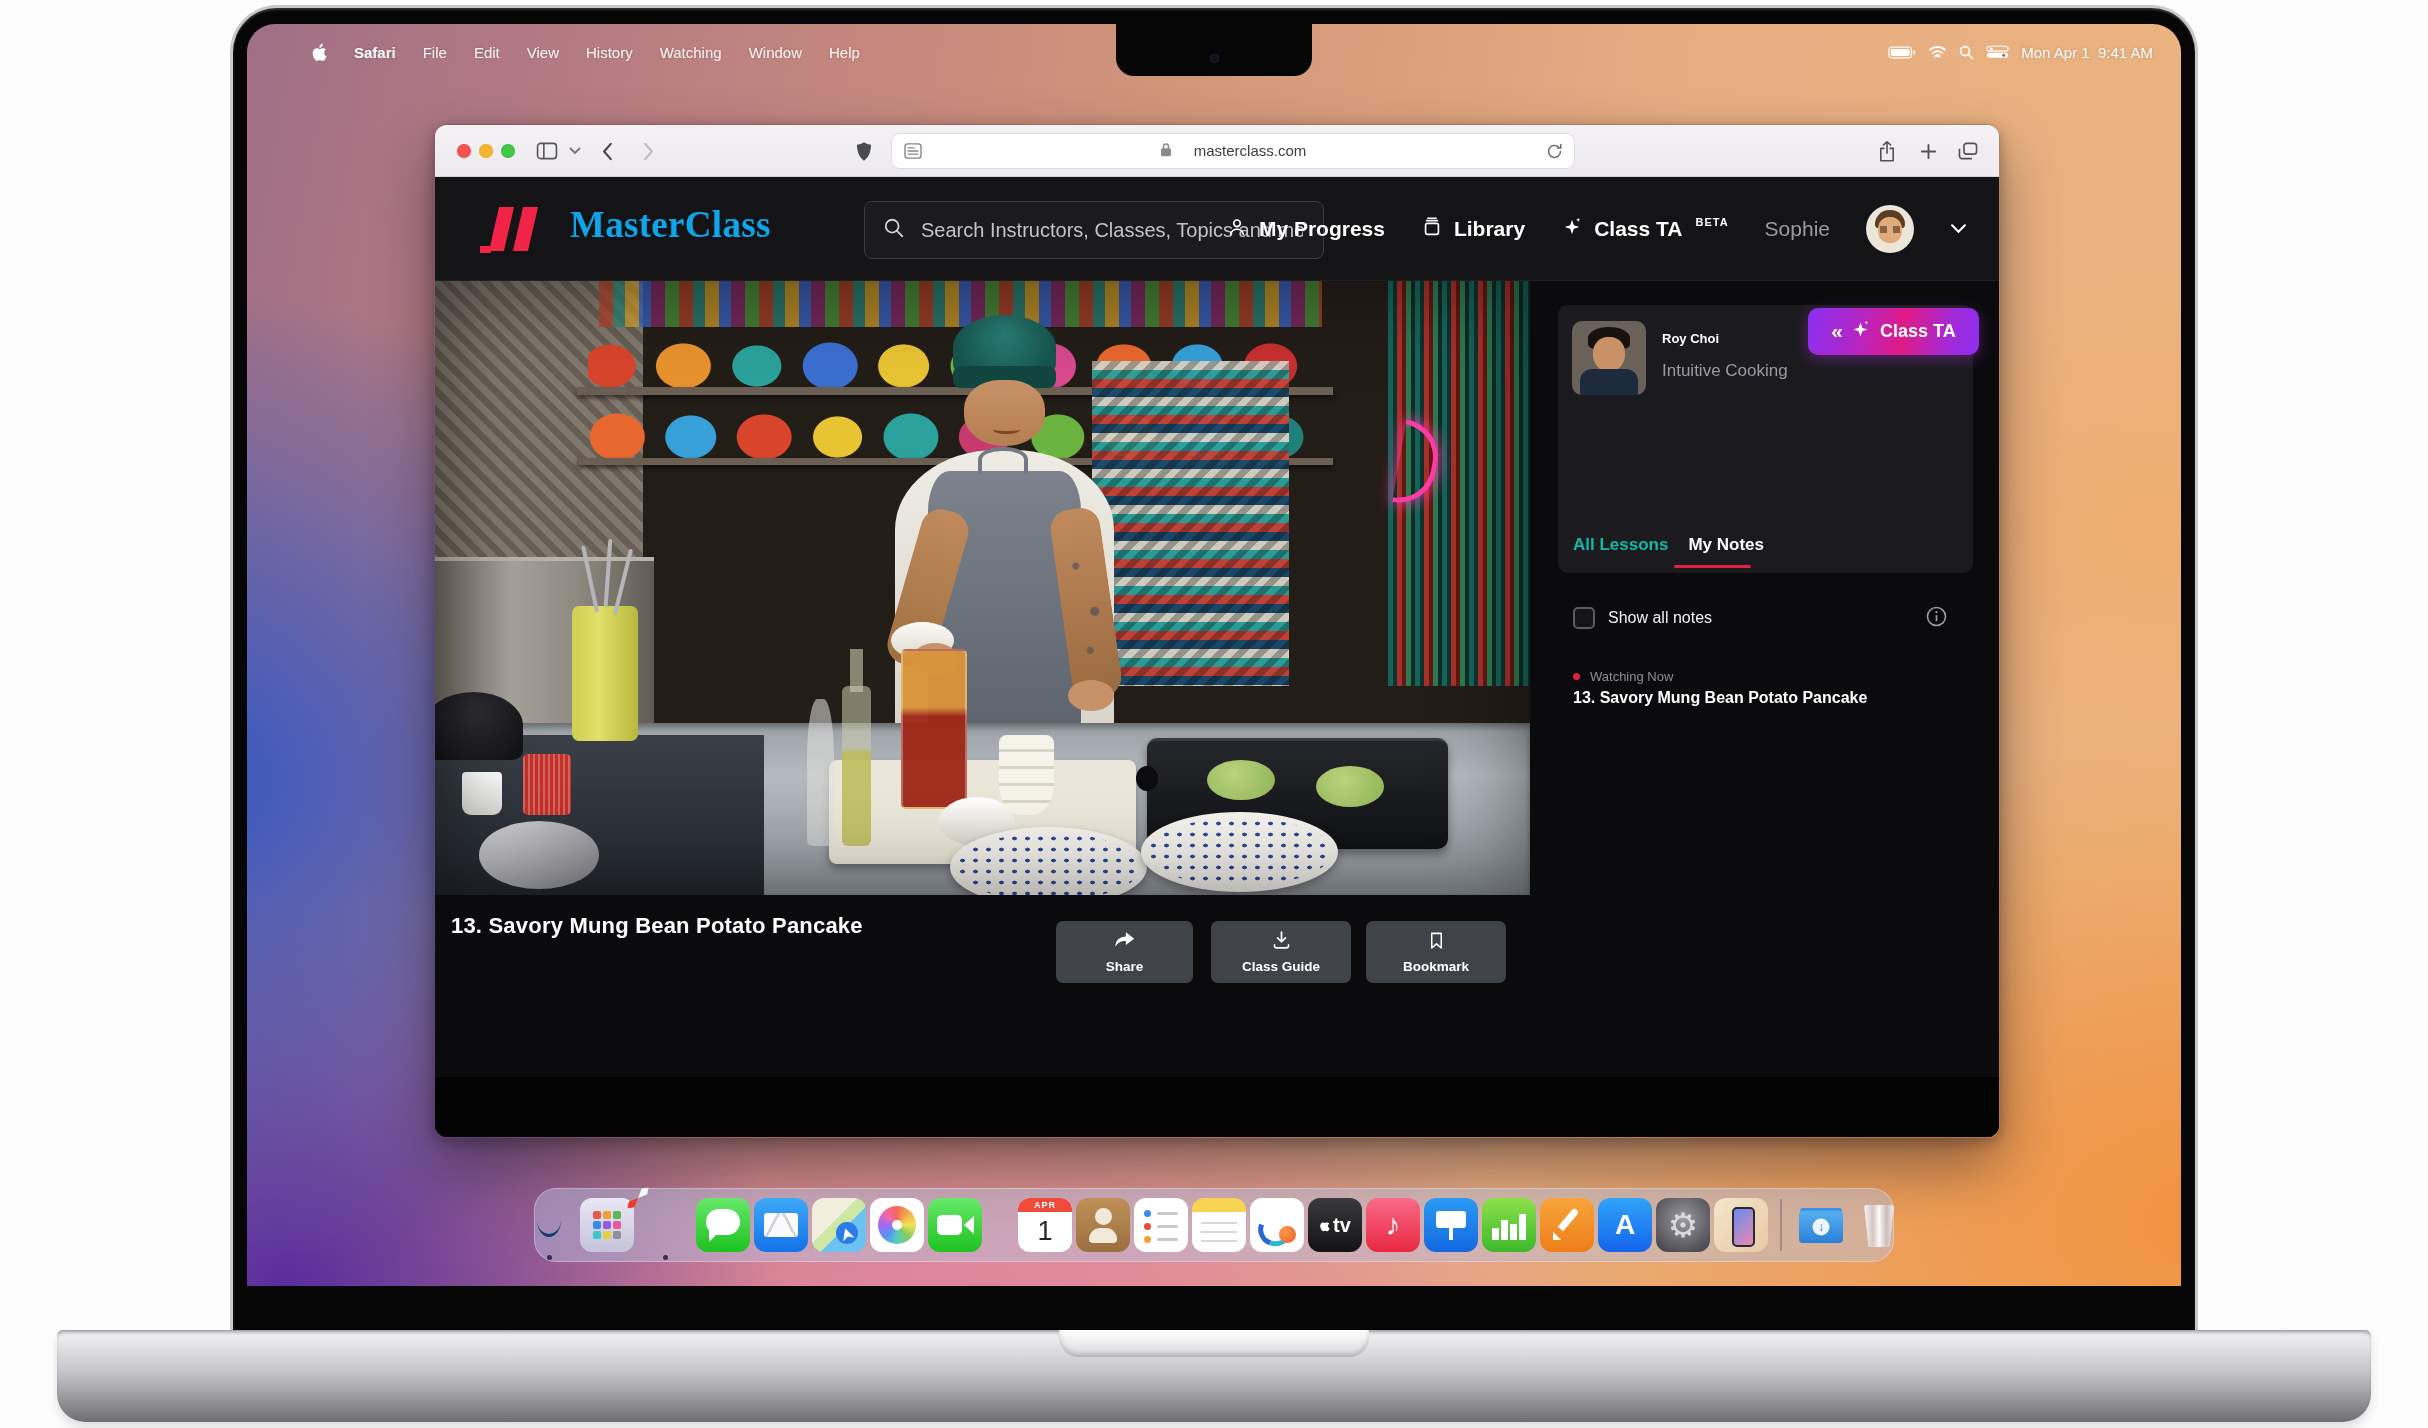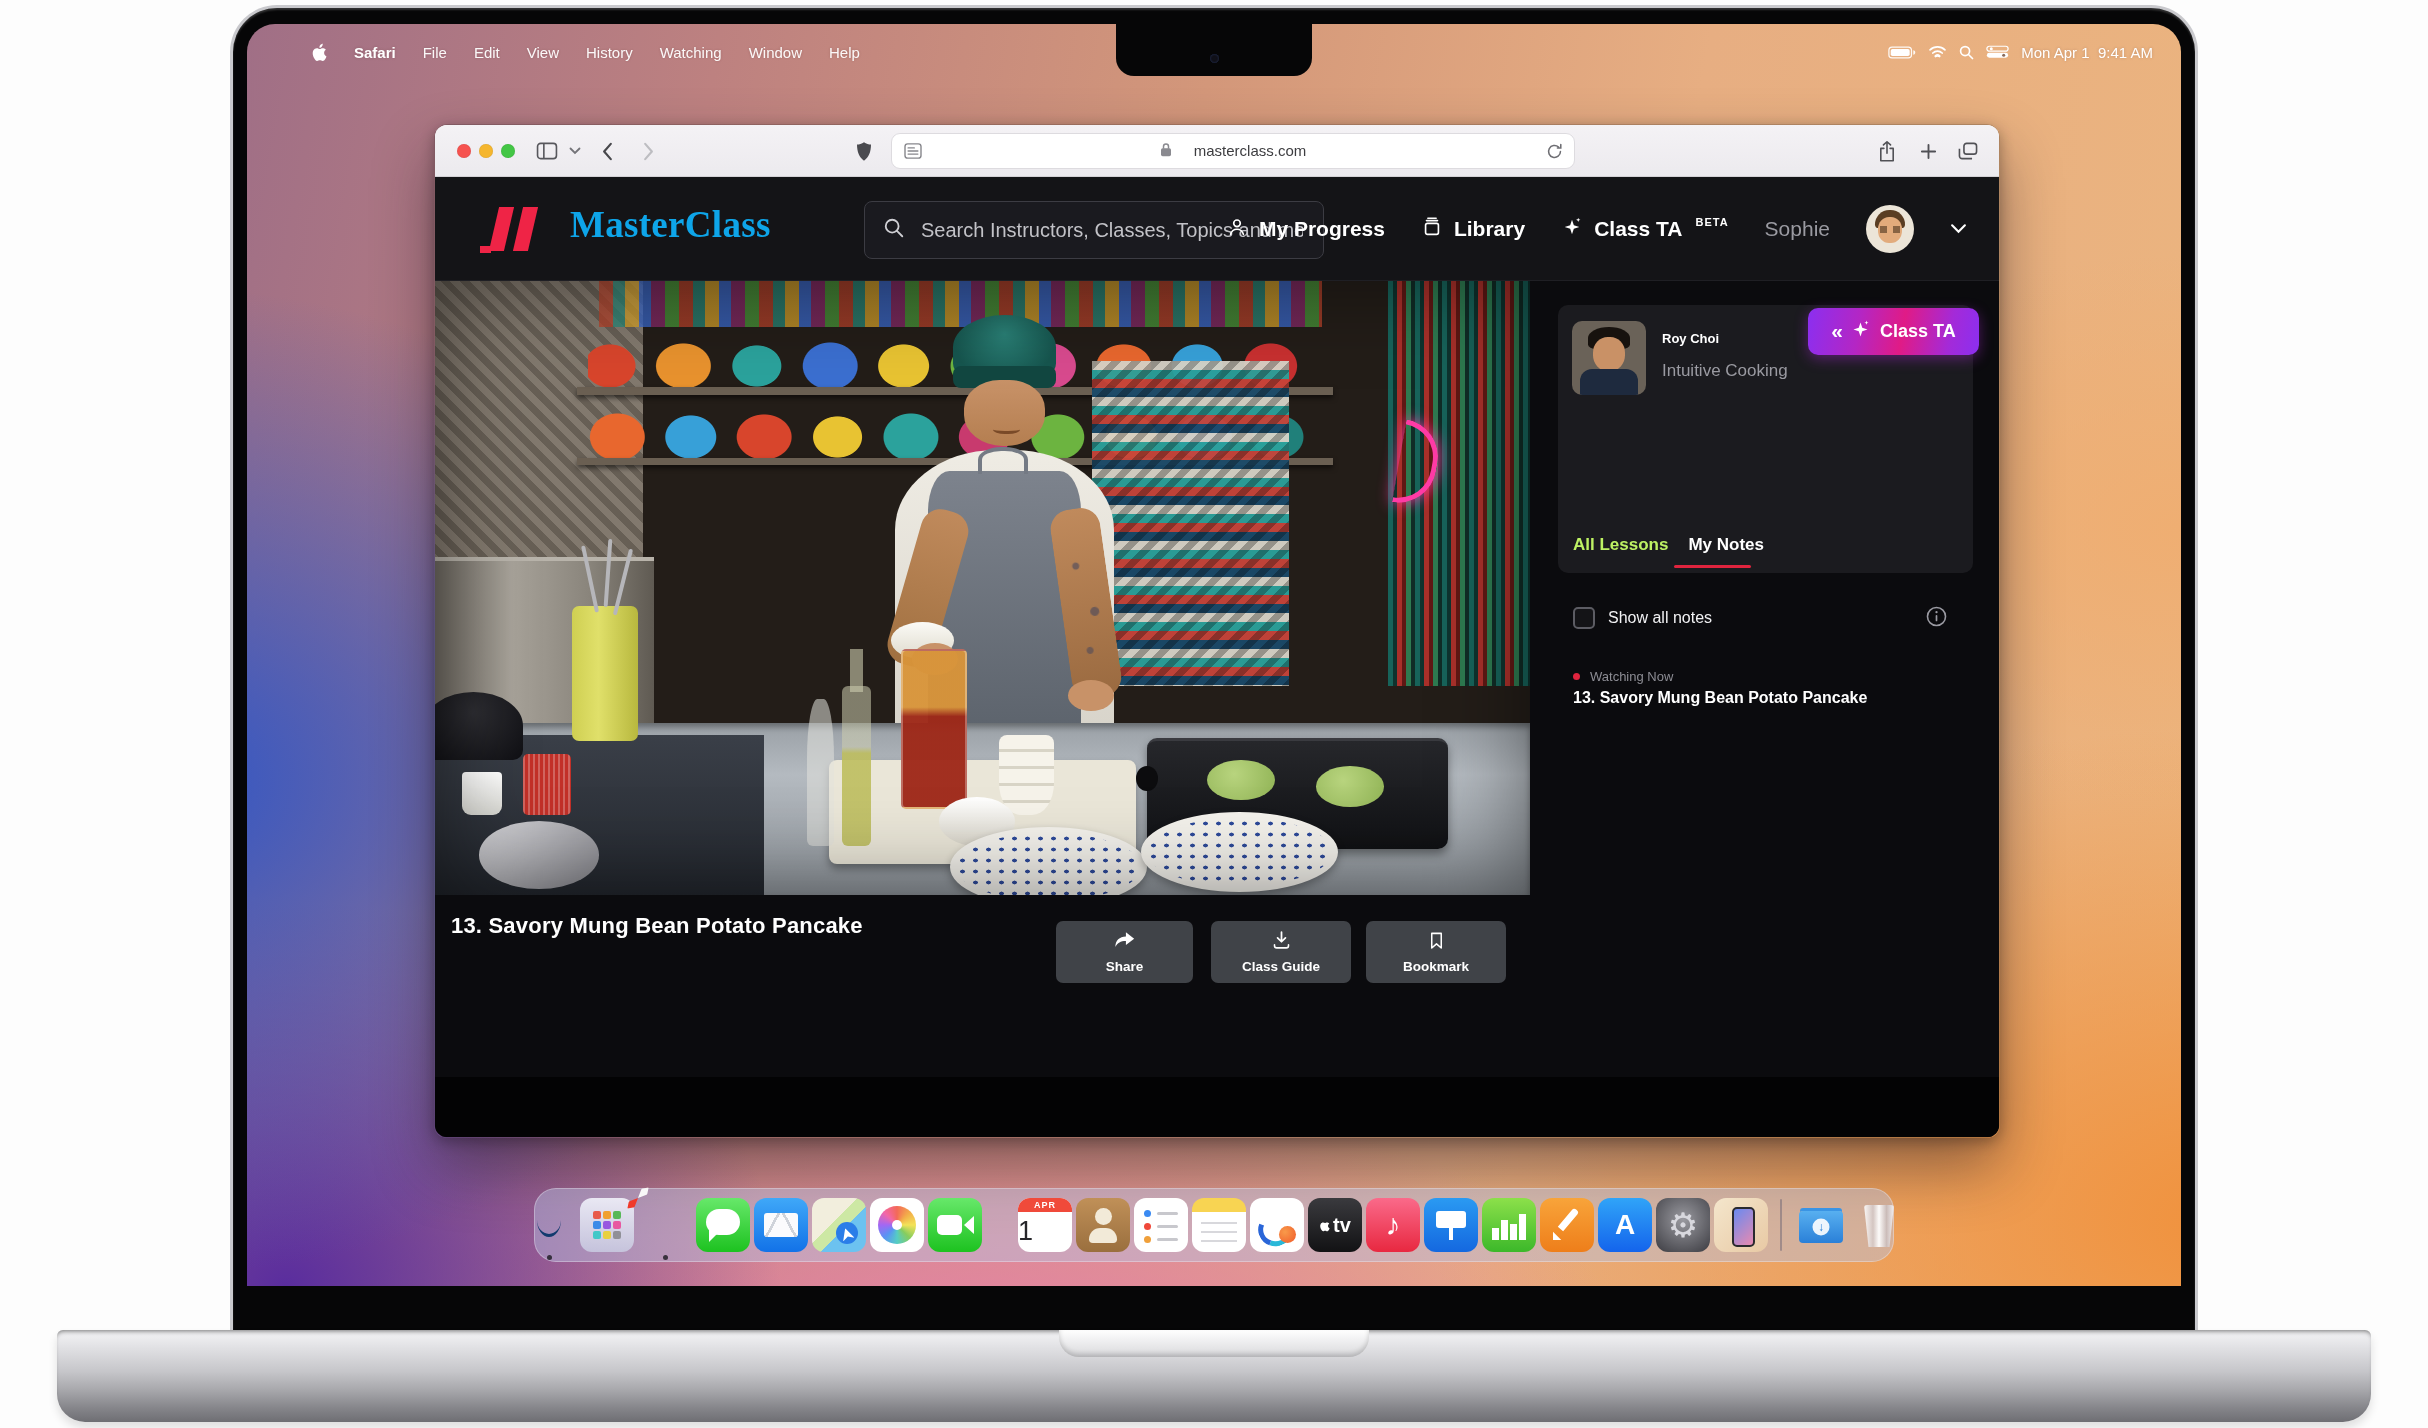--- a/index.html
+++ b/index.html
@@ -202,21 +202,21 @@
   .card-course{position:absolute;left:104px;top:56px;font-size:17px;color:#9a9aa1;}
   .btn-classta{position:absolute;left:278px;top:27px;width:171px;height:47px;border-radius:10px;
       display:flex;align-items:center;justify-content:center;gap:9px;color:#fff;font-size:18px;font-weight:700;
       background:linear-gradient(100deg,#8b2ff0 0%,#b426c4 30%,#e01b86 55%,#a42ad8 82%,#8b2ff0 100%);
       box-shadow:0 4px 14px rgba(160,40,200,.45);}
   .chev-dbl{font-size:21px;font-weight:700;letter-spacing:-2px;line-height:1;margin-top:-2px;}
   .btn-recipes{position:absolute;left:15px;top:128px;width:381px;height:60px;background:#2c2e33;border-radius:10px;
       display:flex;align-items:center;justify-content:space-between;padding:0 24px;color:#fff;
       font-size:23px;font-weight:700;}
   .tabs{position:absolute;left:15px;top:230px;display:flex;gap:20px;font-size:17px;font-weight:700;}
-  .tab-dim{color:#bef264;}
+  .tab-dim{color:#14b8a6;}
   .tab-underline{position:absolute;left:116px;top:260px;width:77px;height:3px;background:#e0243e;border-radius:2px;}
   .notes-row{position:absolute;left:43px;top:322px;right:40px;height:30px;display:flex;align-items:center;gap:13px;}
   .checkbox{width:22px;height:22px;border:2px solid #5c5c63;border-radius:5px;background:#141417;}
   .notes-label{font-size:16px;color:#f2f2f4;}
   .info-ic{position:absolute;right:12px;top:3px;}
   .watch-row{position:absolute;left:43px;top:388px;display:flex;align-items:center;gap:10px;}
   .reddot{width:7px;height:7px;border-radius:50%;background:#e0243e;}
   .watch-label{font-size:13px;color:#8d8d94;}
   .cur-lesson{position:absolute;left:43px;top:408px;font-size:16px;font-weight:700;color:#fff;}
   .notes-input{position:absolute;left:43px;top:444px;width:380px;height:70px;background:transparent;border:none;
@@ -274,21 +274,21 @@
   .di-maps::after{content:"";position:absolute;right:8px;bottom:8px;width:22px;height:22px;border-radius:50%;background:#2a7de8;}
   .di-maps::before{z-index:2;}
   .di-photos{background:#fff;}
   .di-photos::before{content:"";position:absolute;inset:8px;border-radius:50%;opacity:.92;
       background:conic-gradient(#f25c4a,#f2a63a,#f2e04a,#7cc850,#46c8c0,#4a8af2,#9a5af2,#f25aa0,#f25c4a);}
   .di-photos::after{content:"";position:absolute;left:50%;top:50%;width:10px;height:10px;margin:-5px;border-radius:50%;background:#fff;}
   .di-facetime{background:linear-gradient(180deg,#67e86a,#1dc220);}
   .di-facetime::before{content:"";position:absolute;left:9px;top:17px;width:25px;height:20px;background:#fff;border-radius:5px;}
   .di-facetime::after{content:"";position:absolute;right:8px;top:18px;width:0;height:0;
       border:9px solid transparent;border-right:10px solid #fff;}
-  .di-calendar{background:#fff;display:flex;flex-direction:column;margin-left:32px;}
+  .di-calendar{background:#fff;display:flex;flex-direction:column;align-items:center;margin-left:32px;}
   .cal-month{font-size:9px;font-weight:700;line-height:14px;color:#fff;background:#f04a3a;width:100%;
       text-align:center;letter-spacing:1px;}
   .cal-day{font-size:27px;font-weight:400;line-height:38px;color:#26262a;}
   .di-contacts{background:linear-gradient(180deg,#c09058,#9a6f3e);}
   .di-contacts::before{content:"";position:absolute;left:50%;top:10px;width:17px;height:17px;margin-left:-8.5px;
       border-radius:50%;background:#f2ead8;}
   .di-contacts::after{content:"";position:absolute;left:50%;bottom:9px;width:28px;height:15px;margin-left:-14px;
       border-radius:12px 12px 4px 4px;background:#f2ead8;}
   .di-reminders{background:#fff;}
   .di-reminders::before{content:"";position:absolute;left:10px;top:12px;width:7px;height:7px;border-radius:50%;

